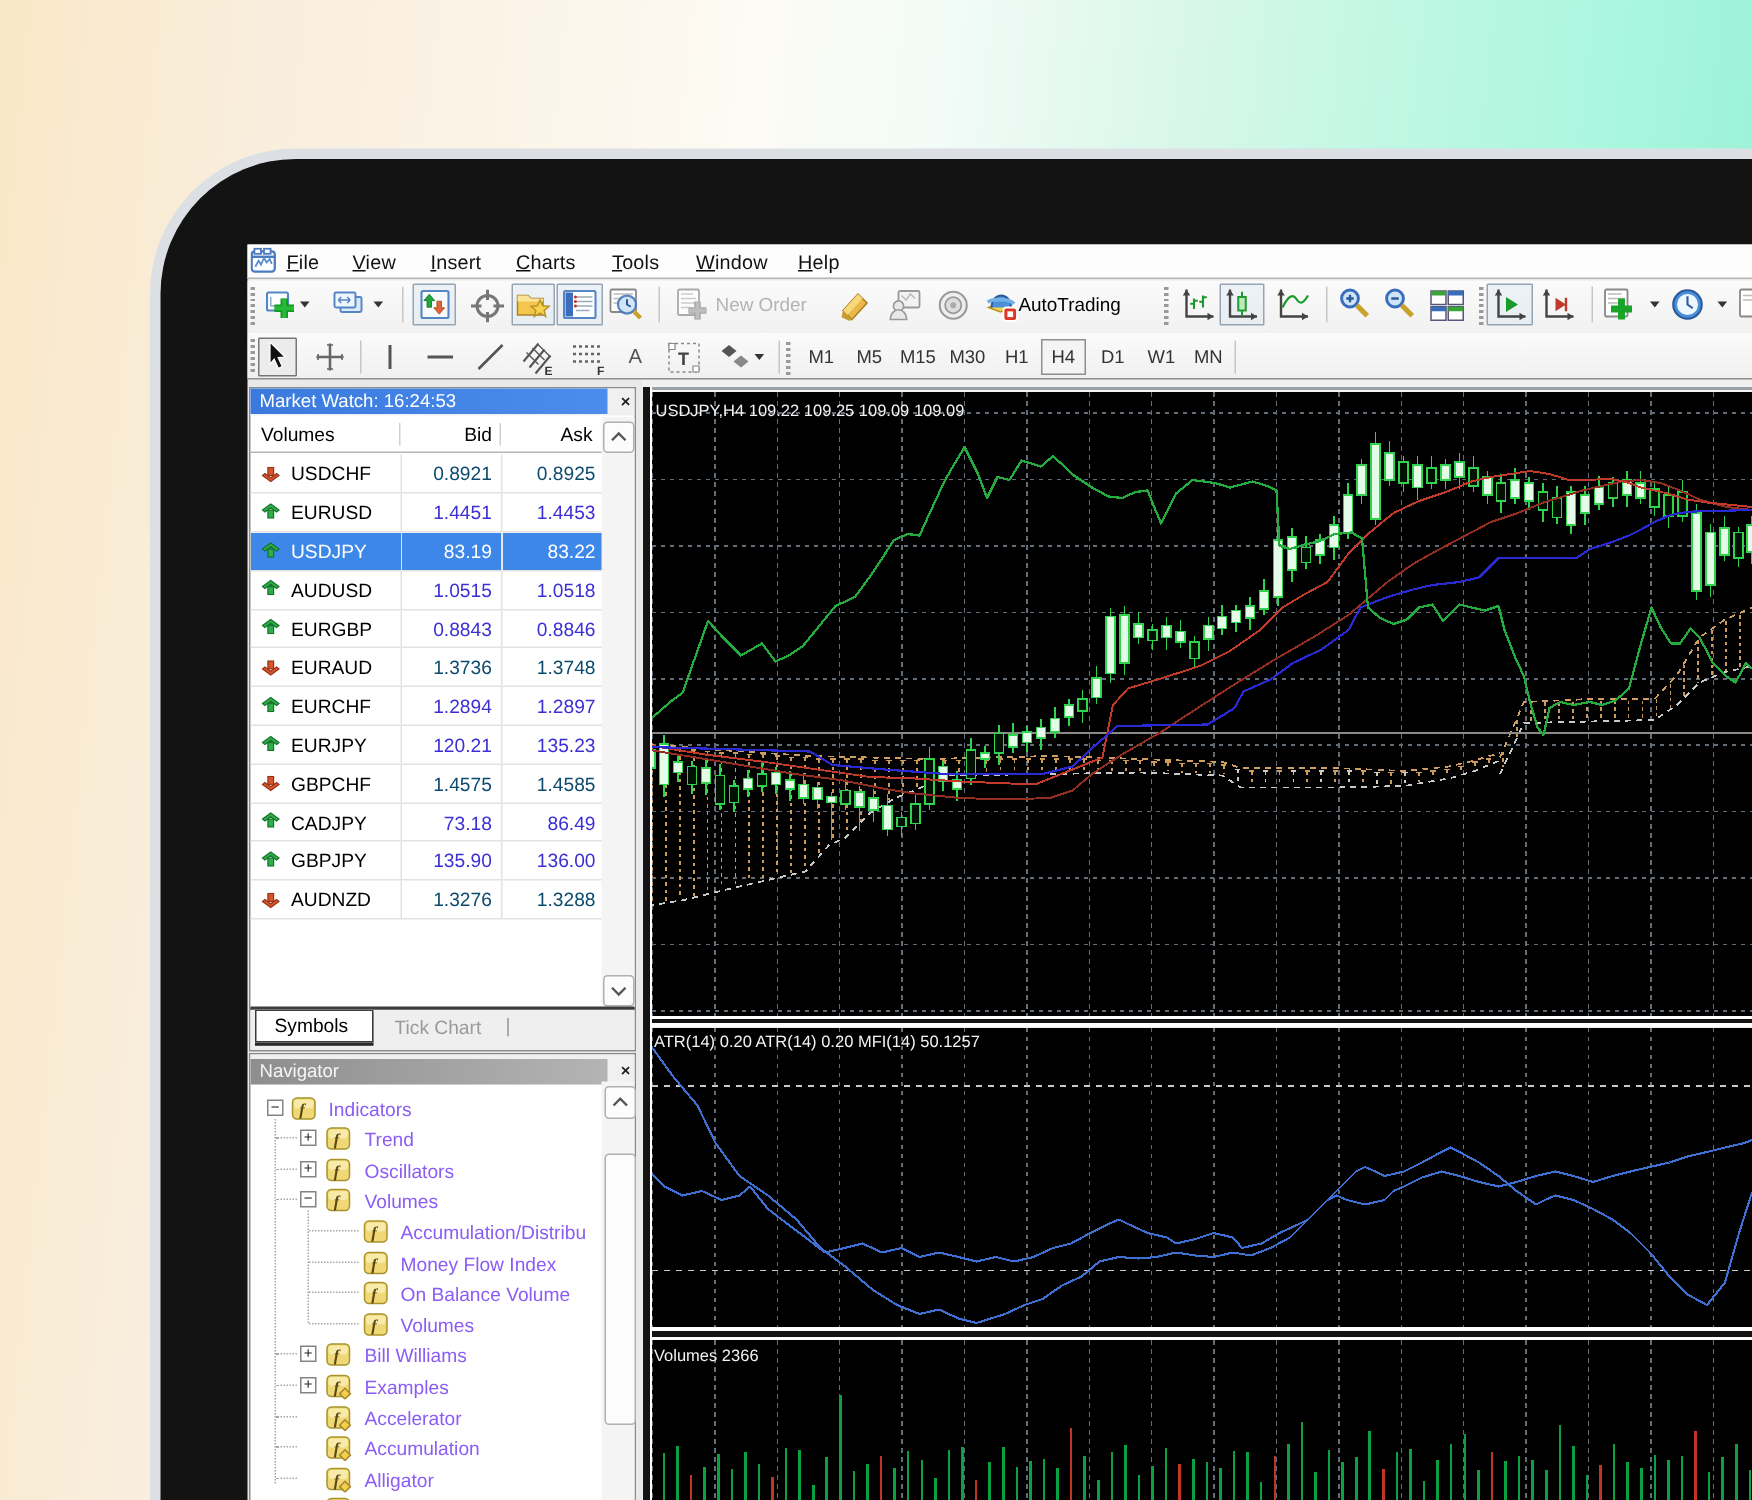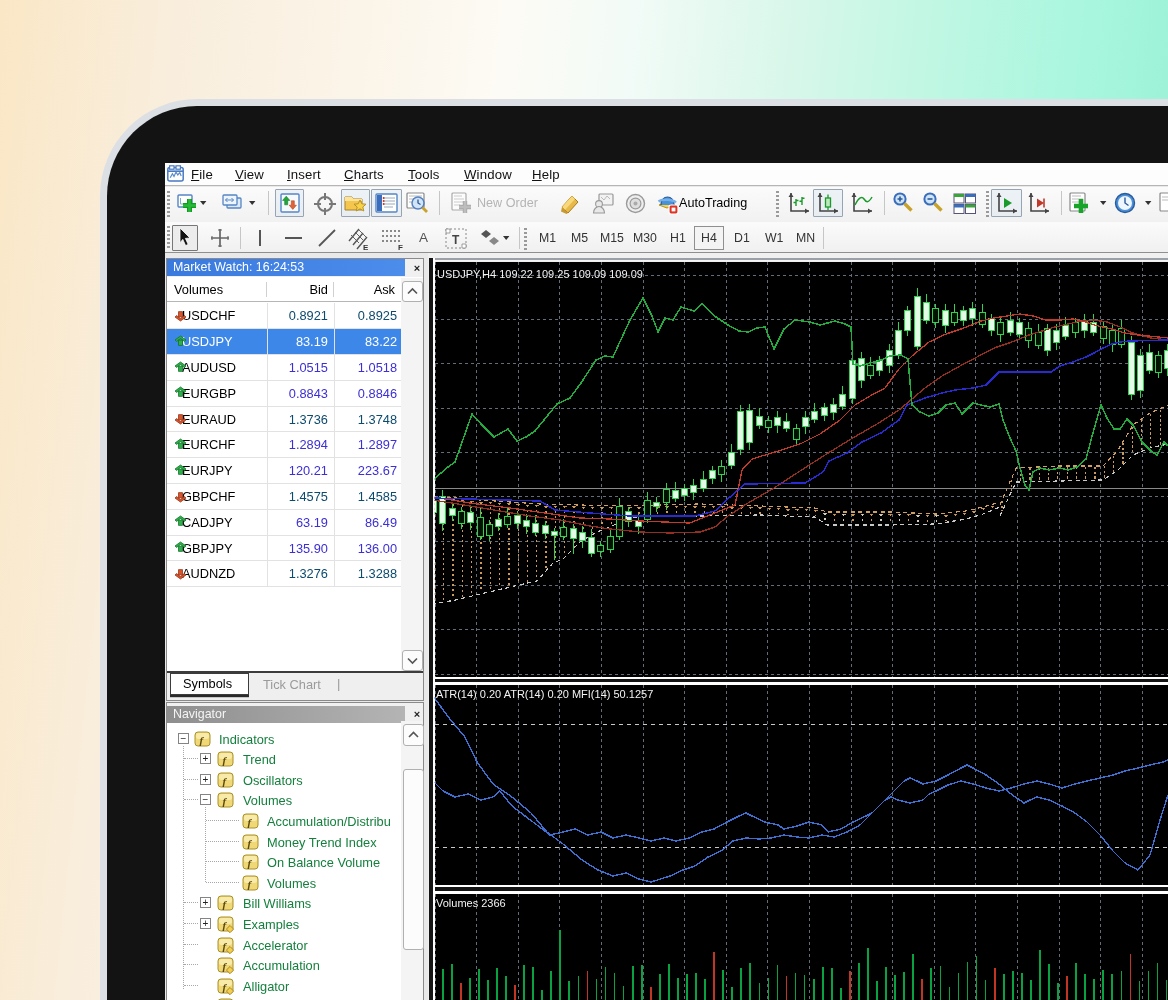--- a/index.html
+++ b/index.html
@@ -15,26 +15,26 @@
 .sep{position:absolute;width:1px;background:#c6c6c6}
 .press{position:absolute;border:1px solid #96a4b4;background:rgba(216,228,242,.38);border-radius:1px}
 .tbtxt{position:absolute;font-size:12.6px}
 .tf{position:absolute;top:231px;font-size:12.3px;color:#333}
 .h4box{position:absolute;left:694px;top:226px;width:30px;height:24px;border:1px solid #8f8f8f;background:#f4f4f4}
 .panel{position:absolute;left:166px;width:258px;background:#fff;border:1px solid #8a8a8a}
 .ptitle{position:absolute;height:17px;font-size:12.4px;color:#fff;padding-left:6px;line-height:17px}
 .xbtn{position:absolute;width:12px;height:12px;font-size:11px;font-weight:bold;color:#222;line-height:12px;text-align:center}
 table.mw{border-collapse:collapse;width:100%;table-layout:fixed;font-size:12.8px}
 table.mw td{height:25.8px;padding:0;border-bottom:1px solid #e2e2e2;white-space:nowrap;overflow:hidden}
-table.mw td.sym{position:relative;padding-left:15px;color:#000}
+table.mw td.sym{position:relative;padding-left:27px;color:#000}
 td.sym .ar{position:absolute;left:6px;top:5.5px}
 table.mw td.num{text-align:right;padding-right:6px;border-left:1px solid #e2e2e2}
 .up{color:#3c2fd4}.dn{color:#0c4a6e}
 .selrow td{background:#3d87e8;color:#fff!important}
-.tree{position:absolute;font-size:12.8px;color:#15803d}
+.tree{position:absolute;font-size:12.8px;color:#8b5cf6}
 .pmbox{position:absolute;width:11px;height:11px;background:#fff;border:1px solid #848484;font-size:10px;line-height:9px;text-align:center;color:#222}
 .sbtn{position:absolute;width:21px;background:#fcfcfc;border:1px solid #b0b0b0;border-radius:3px;color:#444}
 svg.ic{position:absolute}
 </style></head><body>
 <div class="case"></div>
 <div class="bezel"></div>
 <div class="app"></div>
 <div class="menubar"></div>
 <div class="tb1"></div>
 <div class="tb2"></div>
@@ -267,20 +267,28 @@
         </colgroup>
         <tbody>
           <tr>
             <td class="sym"><span class="ar"><svg width="15" height="13" viewBox="0 0 15 13">
                   <path d="M2 8 l5.5 4 5.5-4 -1.6-1.4 -3.9 2.9 -3.9-2.9 z" fill="#d8552b" stroke="#953517" stroke-width=".8"></path>
                   <rect x="5.6" y="2.7" width="3.8" height="5.2" fill="#d8552b" stroke="#953517" stroke-width=".8"></rect>
                 </svg></span>USDCHF</td>
             <td class="num dn">0.8921</td>
             <td class="num dn">0.8925</td>
           </tr>
+          <tr>
+            <td class="sym"><span class="ar"><svg width="15" height="13" viewBox="0 0 15 13">
+                  <path d="M2 5 l5.5-4 5.5 4 -1.6 1.4 -3.9-2.9 -3.9 2.9 z" fill="#2db04a" stroke="#15732a" stroke-width=".8"></path>
+                  <rect x="5.6" y="5.1" width="3.8" height="5.2" fill="#2db04a" stroke="#15732a" stroke-width=".8"></rect>
+                </svg></span>EURUSD</td>
+            <td class="num up">1.4451</td>
+            <td class="num up">1.4453</td>
+          </tr>
           <tr class="selrow">
             <td class="sym"><span class="ar"><svg width="15" height="13" viewBox="0 0 15 13">
                   <path d="M2 5 l5.5-4 5.5 4 -1.6 1.4 -3.9-2.9 -3.9 2.9 z" fill="#2db04a" stroke="#15732a" stroke-width=".8"></path>
                   <rect x="5.6" y="5.1" width="3.8" height="5.2" fill="#2db04a" stroke="#15732a" stroke-width=".8"></rect>
                 </svg></span>USDJPY</td>
             <td class="num up">83.19</td>
             <td class="num up">83.22</td>
           </tr>
           <tr>
             <td class="sym"><span class="ar"><svg width="15" height="13" viewBox="0 0 15 13">
@@ -313,36 +321,36 @@
                 </svg></span>EURCHF</td>
             <td class="num up">1.2894</td>
             <td class="num up">1.2897</td>
           </tr>
           <tr>
             <td class="sym"><span class="ar"><svg width="15" height="13" viewBox="0 0 15 13">
                   <path d="M2 5 l5.5-4 5.5 4 -1.6 1.4 -3.9-2.9 -3.9 2.9 z" fill="#2db04a" stroke="#15732a" stroke-width=".8"></path>
                   <rect x="5.6" y="5.1" width="3.8" height="5.2" fill="#2db04a" stroke="#15732a" stroke-width=".8"></rect>
                 </svg></span>EURJPY</td>
             <td class="num up">120.21</td>
-            <td class="num up">223.67</td>
+            <td class="num up">135.23</td>
           </tr>
           <tr>
             <td class="sym"><span class="ar"><svg width="15" height="13" viewBox="0 0 15 13">
                   <path d="M2 8 l5.5 4 5.5-4 -1.6-1.4 -3.9 2.9 -3.9-2.9 z" fill="#d8552b" stroke="#953517" stroke-width=".8"></path>
                   <rect x="5.6" y="2.7" width="3.8" height="5.2" fill="#d8552b" stroke="#953517" stroke-width=".8"></rect>
                 </svg></span>GBPCHF</td>
             <td class="num dn">1.4575</td>
             <td class="num dn">1.4585</td>
           </tr>
           <tr>
             <td class="sym"><span class="ar"><svg width="15" height="13" viewBox="0 0 15 13">
                   <path d="M2 5 l5.5-4 5.5 4 -1.6 1.4 -3.9-2.9 -3.9 2.9 z" fill="#2db04a" stroke="#15732a" stroke-width=".8"></path>
                   <rect x="5.6" y="5.1" width="3.8" height="5.2" fill="#2db04a" stroke="#15732a" stroke-width=".8"></rect>
                 </svg></span>CADJPY</td>
-            <td class="num up">63.19</td>
+            <td class="num up">73.18</td>
             <td class="num up">86.49</td>
           </tr>
           <tr>
             <td class="sym"><span class="ar"><svg width="15" height="13" viewBox="0 0 15 13">
                   <path d="M2 5 l5.5-4 5.5 4 -1.6 1.4 -3.9-2.9 -3.9 2.9 z" fill="#2db04a" stroke="#15732a" stroke-width=".8"></path>
                   <rect x="5.6" y="5.1" width="3.8" height="5.2" fill="#2db04a" stroke="#15732a" stroke-width=".8"></rect>
                 </svg></span>GBPJPY</td>
             <td class="num up">135.90</td>
             <td class="num up">136.00</td>
           </tr>
@@ -417,21 +425,21 @@
         <rect x="2" y="2" width="13" height="6" rx="2.5" fill="#f8eaa8"></rect>
         <text x="5.5" y="12.5" font-size="11" font-style="italic" font-weight="bold" font-family="Liberation Serif,serif" fill="#5a4a10">f</text>
       </svg></div>
     <div class="tree" style="left:100px;top:110.9px">Accumulation/Distribu</div>
     <div style="position:absolute;left:39px;top:137.5px;width:33px;height:1px;border-top:1px dotted #a8a8a8"></div>
     <div style="position:absolute;left:75px;top:130.5px"><svg width="17" height="16" viewBox="0 0 17 16">
         <rect x="1" y="1" width="15" height="14" rx="3" fill="#f0d876" stroke="#a8922a" stroke-width="1"></rect>
         <rect x="2" y="2" width="13" height="6" rx="2.5" fill="#f8eaa8"></rect>
         <text x="5.5" y="12.5" font-size="11" font-style="italic" font-weight="bold" font-family="Liberation Serif,serif" fill="#5a4a10">f</text>
       </svg></div>
-    <div class="tree" style="left:100px;top:131.5px">Money Trend Index</div>
+    <div class="tree" style="left:100px;top:131.5px">Money Flow Index</div>
     <div style="position:absolute;left:39px;top:158.10000000000002px;width:33px;height:1px;border-top:1px dotted #a8a8a8"></div>
     <div style="position:absolute;left:75px;top:151.10000000000002px"><svg width="17" height="16" viewBox="0 0 17 16">
         <rect x="1" y="1" width="15" height="14" rx="3" fill="#f0d876" stroke="#a8922a" stroke-width="1"></rect>
         <rect x="2" y="2" width="13" height="6" rx="2.5" fill="#f8eaa8"></rect>
         <text x="5.5" y="12.5" font-size="11" font-style="italic" font-weight="bold" font-family="Liberation Serif,serif" fill="#5a4a10">f</text>
       </svg></div>
     <div class="tree" style="left:100px;top:152.10000000000002px">On Balance Volume</div>
     <div style="position:absolute;left:39px;top:178.70000000000002px;width:33px;height:1px;border-top:1px dotted #a8a8a8"></div>
     <div style="position:absolute;left:75px;top:171.70000000000002px"><svg width="17" height="16" viewBox="0 0 17 16">
         <rect x="1" y="1" width="15" height="14" rx="3" fill="#f0d876" stroke="#a8922a" stroke-width="1"></rect>

